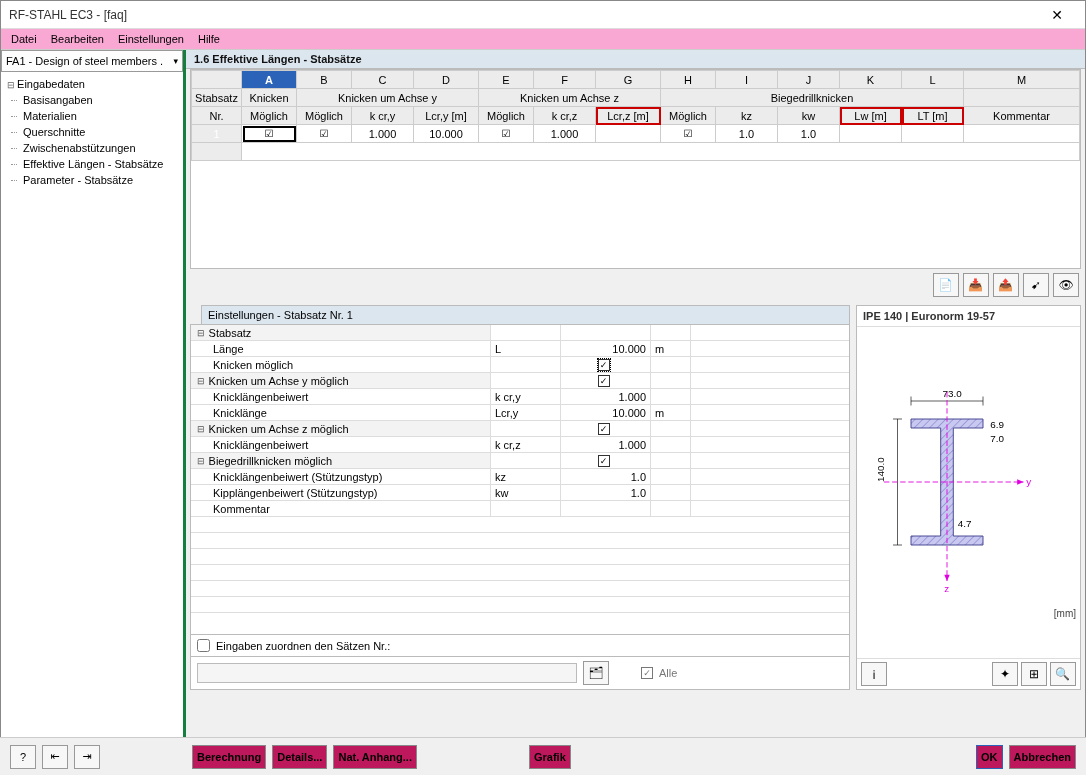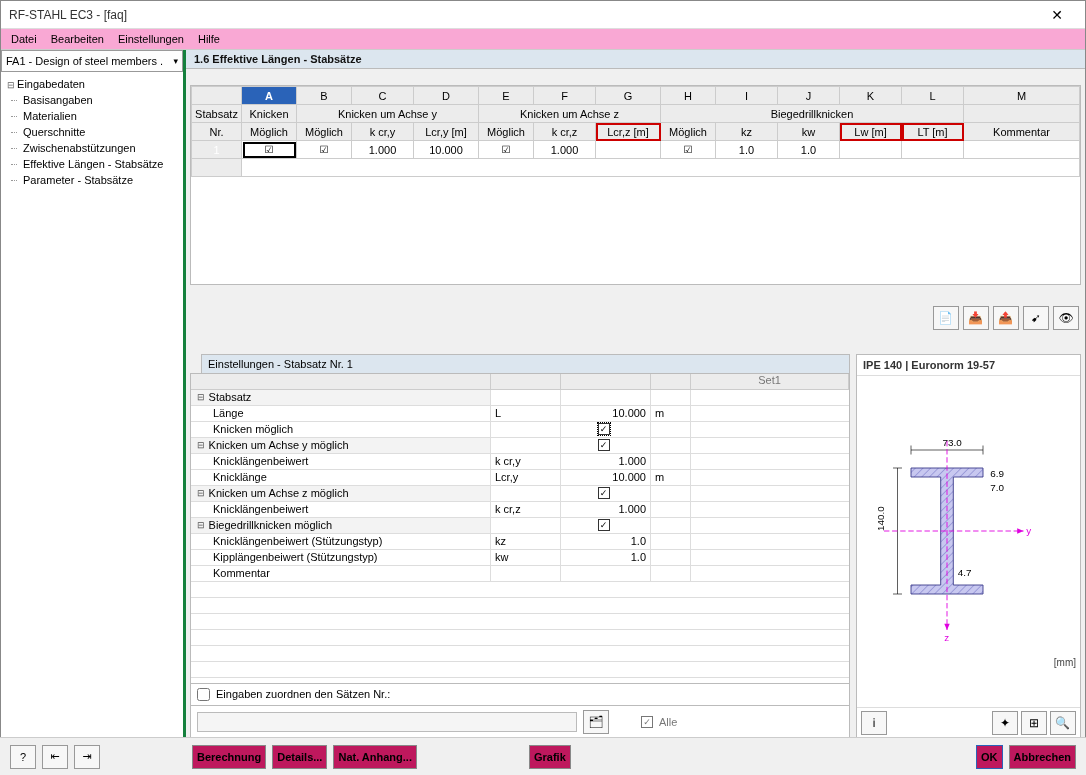--- a/index.html
+++ b/index.html
@@ -16,21 +16,21 @@
 
 .sidebar { width: 185px; background: #fff; border-right: 3px solid #15803d; }
 .sidebar-combo { width: 100%; height: 22px; border: 1px solid #999; background: #fdfdfd; padding: 0 4px; display: flex; align-items: center; justify-content: space-between; cursor: pointer; }
 .sidebar-combo .arrow { font-size: 9px; }
 .tree { padding: 4px 0; height: 660px; overflow: auto; }
 .tree .tree-root { padding: 2px 6px; }
 .tree .tree-item { padding: 2px 10px 2px 22px; cursor: pointer; white-space: nowrap; position: relative; }
 .tree .tree-item::before { content: ""; position: absolute; left: 10px; top: 50%; width: 6px; border-top: 1px dotted #999; }
 .tree .tree-root::before { content: "⊟ "; color: #666; font-size: 9px; }
 
-.main { flex: 1; display: flex; flex-direction: column; background: #f0f0f0; justify-content: space-between; }
+.main { flex: 1; display: flex; flex-direction: column; background: #f0f0f0; }
 .section-header { background: #dce6ef; padding: 3px 8px; font-weight: 600; color: #111; border-bottom: 1px solid #bbb; }
 
 
 .grid-wrap { background: #fff; border: 1px solid #bbb; margin: 0 4px; height: 200px; overflow: hidden; position: relative; }
 .grid { border-collapse: collapse; width: 100%; table-layout: fixed; }
 .grid th, .grid td { border: 1px solid #ccc; text-align: center; height: 18px; white-space: nowrap; overflow: hidden; }
 .grid thead th { background: #ececec; font-weight: 400; }
 .grid .colA { background: #2a63b8 !important; color: #fff; font-weight: 600; }
 .grid .rowhead { background: #ececec; }
 .grid .sel { background: #2a63b8; color: #fff; }
@@ -208,27 +208,20 @@
       <div class="tool-btn">📥</div>
       <div class="tool-btn">📤</div>
       <div class="tool-btn">➹</div>
       <div class="tool-btn">👁</div>
     </div>
 
     <div class="settings-wrap">
       <div class="settings-left">
         <div class="settings-header">Einstellungen - Stabsatz Nr. 1</div>
         <div class="settings-grid">
-          <div class="settings-grid-top">
-            <div style="width:300px"></div>
-              <div style="width:70px"></div>
-              <div style="width:90px"></div>
-              <div style="width:40px"></div>
-            <div style="flex:1; text-align:center; color:#777;">Set1</div>
-          </div>
           <div class="sg-row">
               <div class="sg-label group">
                 <span class="exp">⊟</span>
                 <span>Stabsatz</span>
               </div>
               <div class="sg-sym"></div>
               <div class="sg-val"></div>
               <div class="sg-unit"></div>
               <div class="sg-rest"></div>
             </div>

